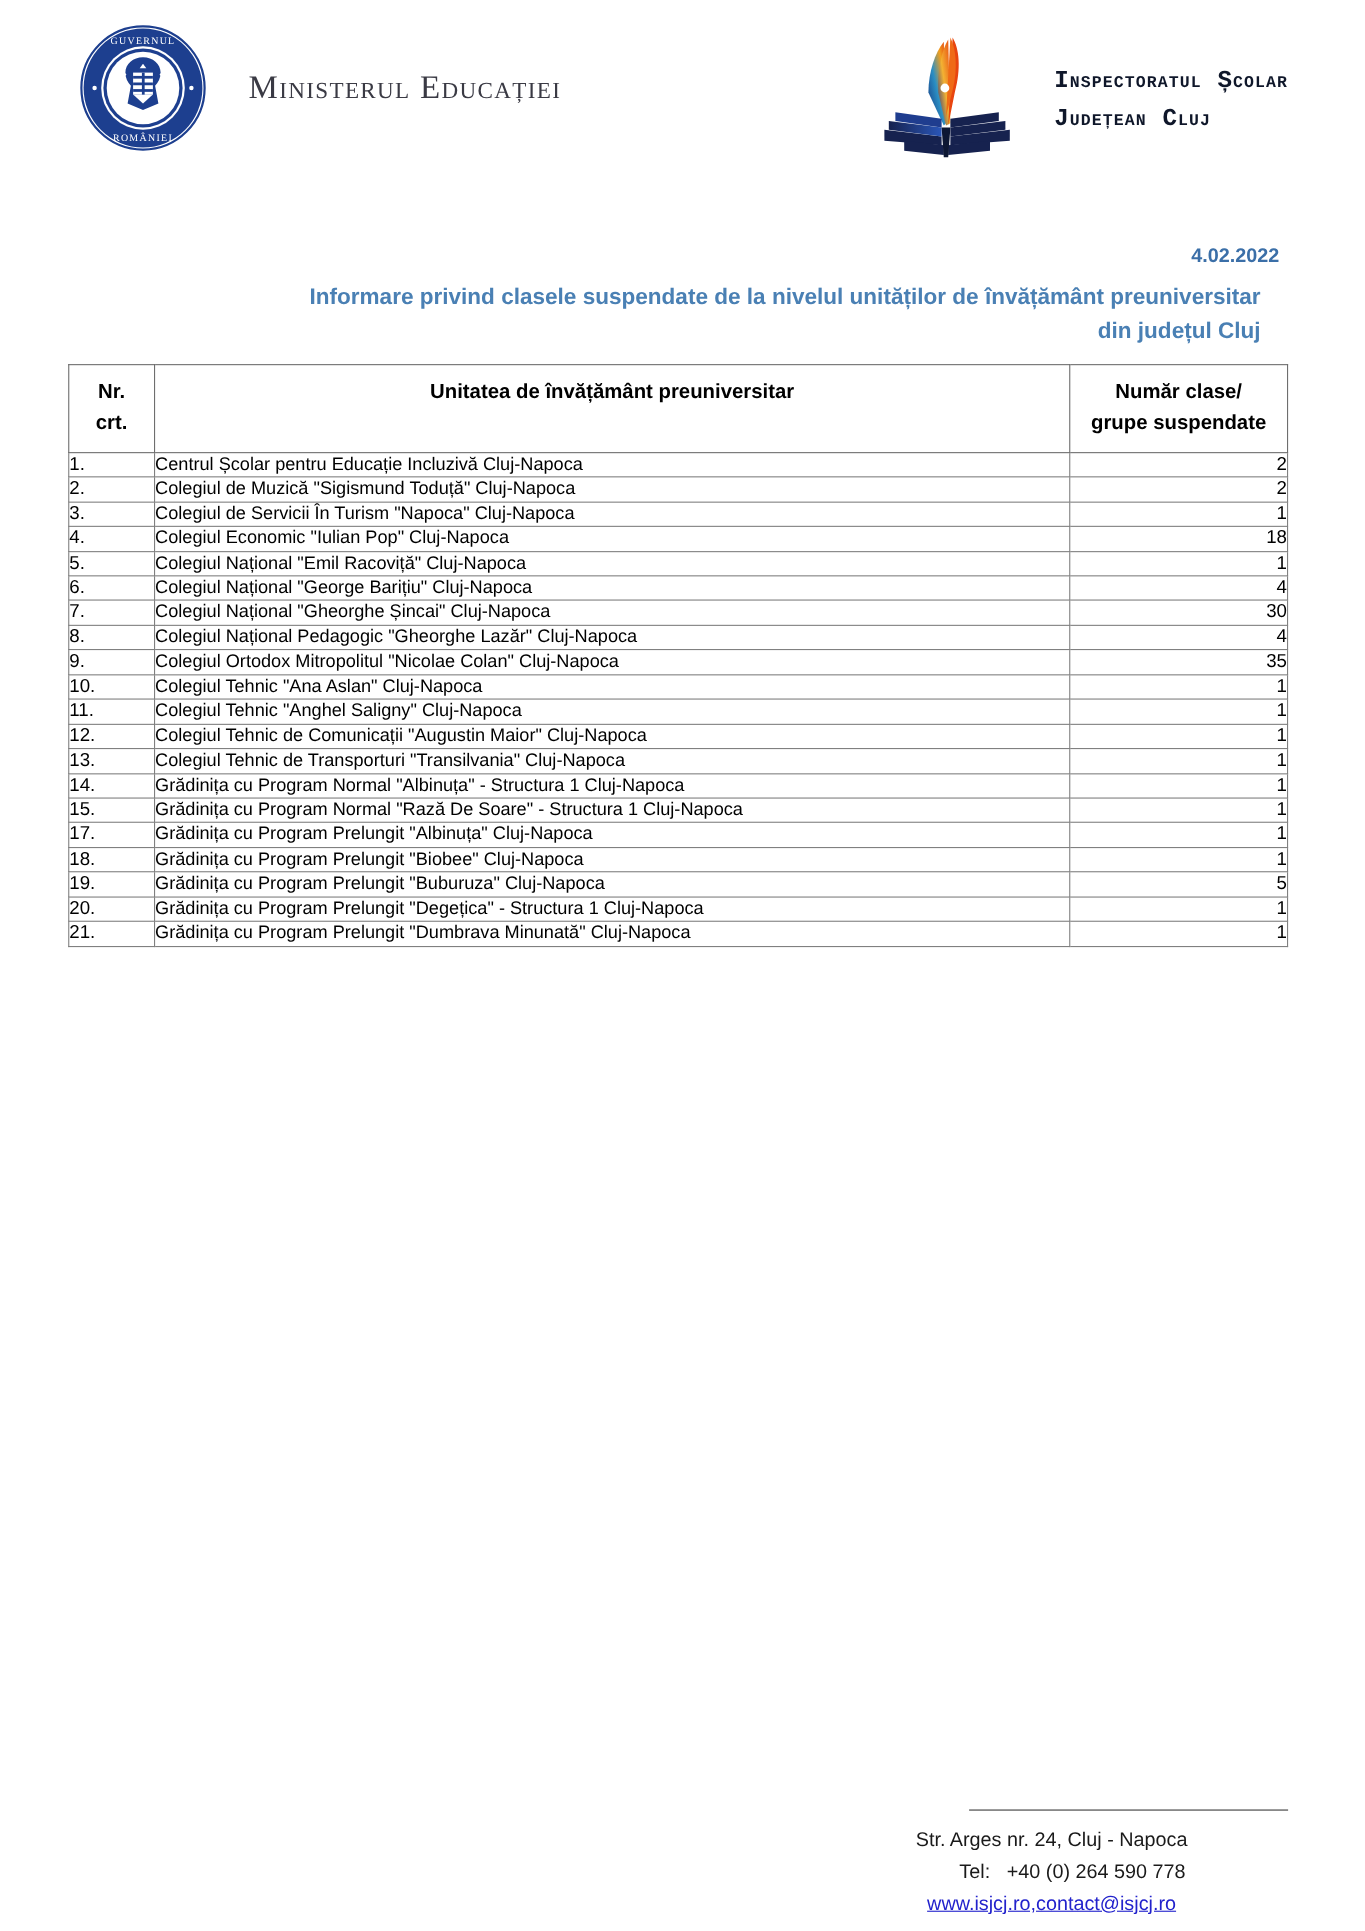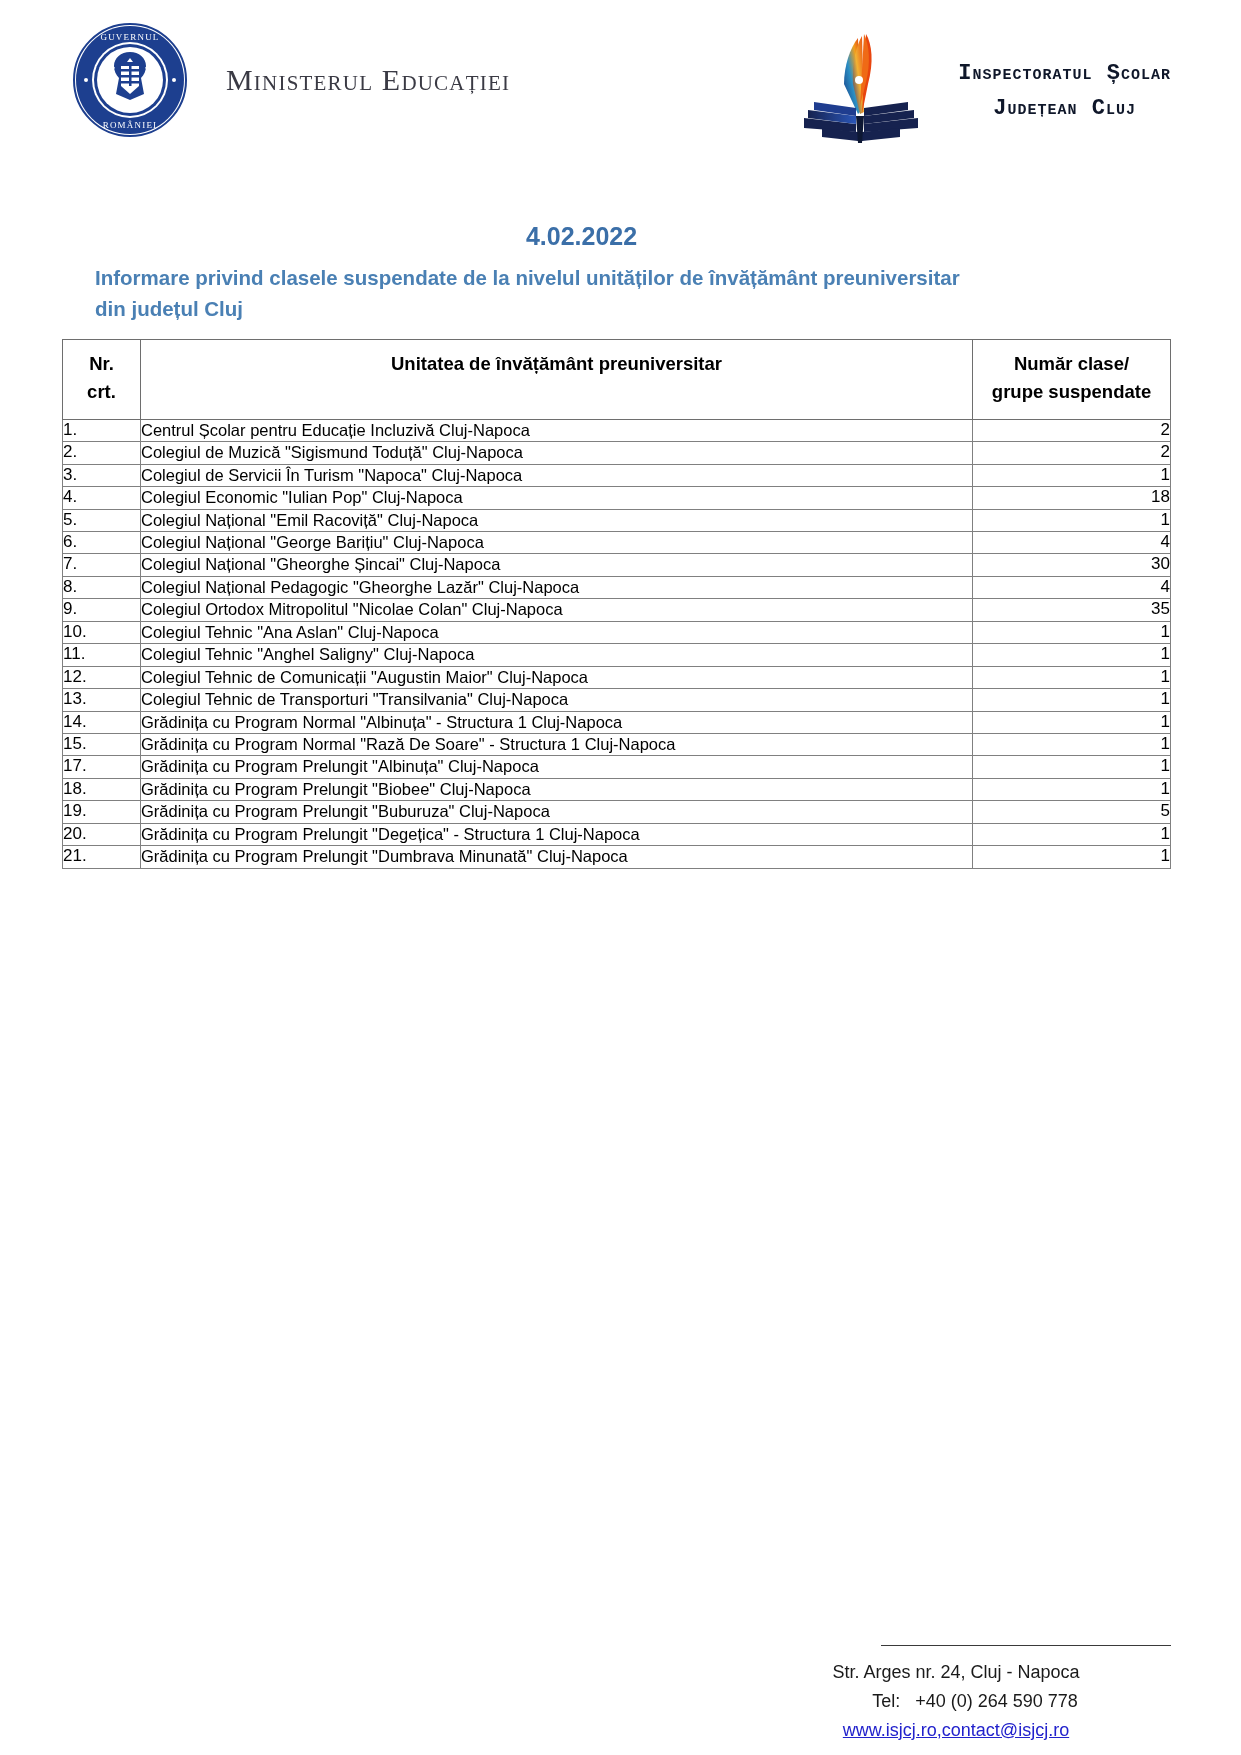--- a/index.html
+++ b/index.html
@@ -73,34 +73,33 @@
   .isj-line1 {
     font-size: 22px;
     font-weight: bold;
     white-space: nowrap;
   }
   .isj-line2 {
     font-size: 22px;
     font-weight: bold;
     margin-top: 10px;
     white-space: nowrap;
-    text-align: center;
   }
 
   
   .doc-date {
-    text-align: center;
+    text-align: right;
     padding-right: 78px;
     color: #3b6fa8;
-    font-size: 25px;
+    font-size: 18px;
     font-weight: bold;
     margin-top: 52px;
   }
   .doc-title {
-    text-align: left;
+    text-align: right;
     color: #4a80b4;
     font-size: 20.5px;
     font-weight: bold;
     line-height: 1.5;
     padding: 12px 95px 0 95px;
   }
 
   
   .table-wrap {
     padding: 14px 70px 0 62px;

